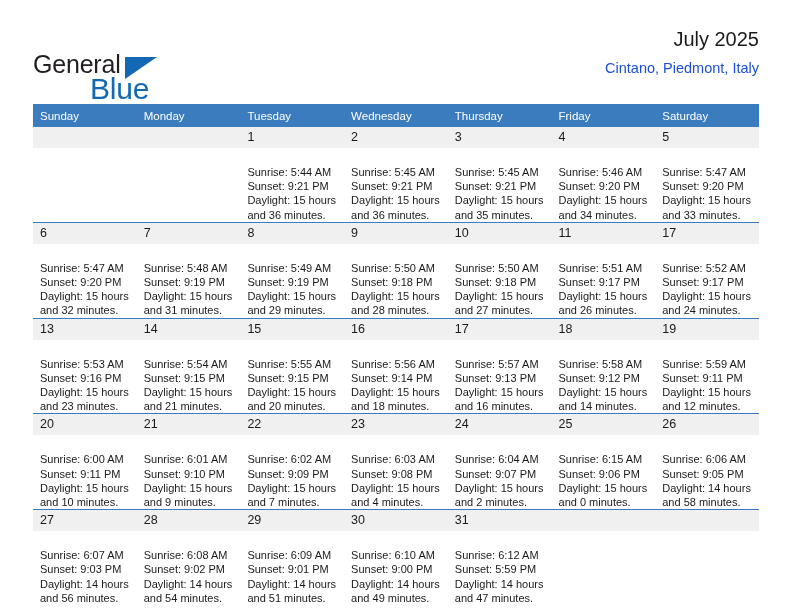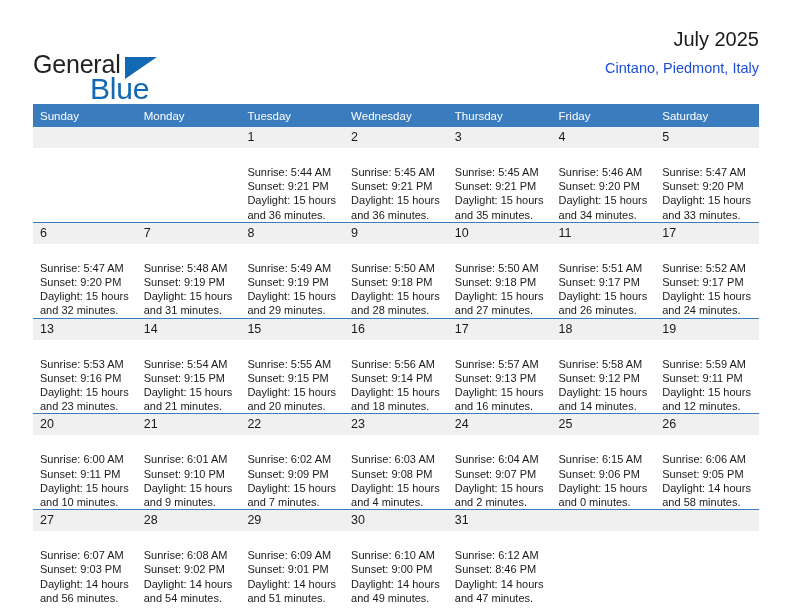--- a/index.html
+++ b/index.html
@@ -450,21 +450,21 @@
               <div>Sunrise: 6:10 AM</div>
               <div>Sunset: 9:00 PM</div>
               <div>Daylight: 14 hours</div>
               <div>and 49 minutes.</div>
             </div>
           </td>
           <td>
             <div class="daynum">31</div>
             <div class="info">
               <div>Sunrise: 6:12 AM</div>
-              <div>Sunset: 8:46 PM</div>
+              <div>Sunset: 5:59 PM</div>
               <div>Daylight: 14 hours</div>
               <div>and 47 minutes.</div>
             </div>
           </td>
           <td>
             <div class="daynum empty"></div>
             <div class="info"></div>
           </td>
           <td>
             <div class="daynum empty"></div>

